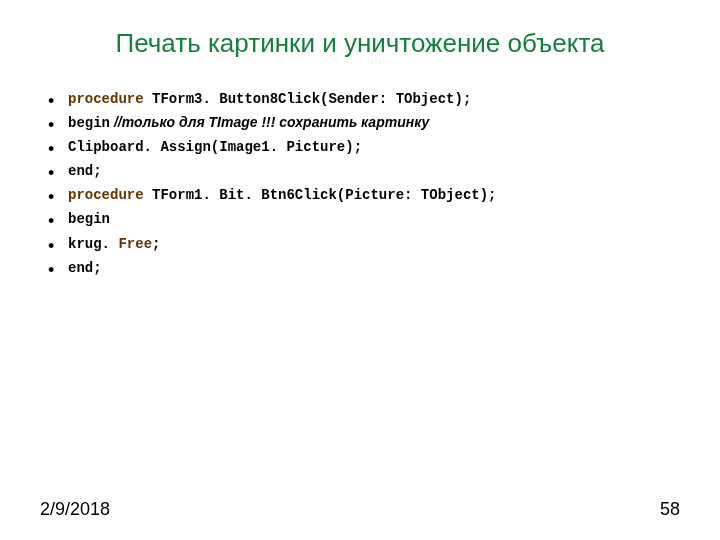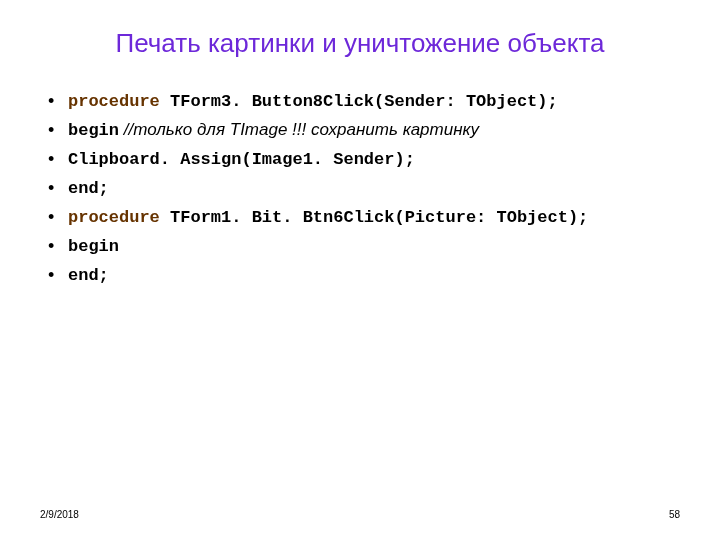--- a/index.html
+++ b/index.html
@@ -10,90 +10,93 @@
     background: #ffffff;
     font-family: Arial, sans-serif;
     position: relative;
     box-sizing: border-box;
   }
   .slide {
     padding: 20px 40px 0 40px;
   }
   .title {
     font-size: 26px;
-    color: #6d28d9;
+    color: #15803d;
     text-align: center;
     margin: 8px 0 28px 0;
     font-weight: normal;
   }
   .bullets {
     list-style: none;
     padding: 0;
     margin: 0 0 0 8px;
   }
   .bullets li {
-    font-size: 17px;
+    font-size: 14px;
     line-height: 1.65;
     color: #000;
     position: relative;
     padding-left: 20px;
   }
   .bullets li::before {
     content: "•";
     position: absolute;
     left: 0;
     top: 0;
     color: #000;
     font-size: 18px;
   }
   .mono {
     font-family: "Courier New", monospace;
     font-weight: bold;
   }
   .comment-italic {
     font-family: Arial, sans-serif;
     font-style: italic;
-    font-weight: normal;
+    font-weight: bold;
   }
   .brown { color: #663300; }
   .footer {
     position: absolute;
     bottom: 20px;
     left: 40px;
     right: 40px;
     display: flex;
     justify-content: space-between;
-    font-size: 10px;
+    font-size: 18px;
     color: #000;
   }
 </style>
 </head>
 <body>
 
 <div class="slide">
   <h1 class="title">Печать картинки и уничтожение объекта</h1>
 
   <ul class="bullets">
     <li>
       <span class="mono brown">procedure</span><span class="mono"> TForm3. Button8Click(Sender: TObject);</span>
     </li>
     <li>
       <span class="mono">  begin</span><span class="comment-italic">       //только для TImage !!! сохранить картинку</span>
     </li>
     <li>
-      <span class="mono">   Clipboard. Assign(Image1. Sender);</span>
+      <span class="mono">   Clipboard. Assign(Image1. Picture);</span>
     </li>
     <li>
       <span class="mono">  end;</span>
     </li>
     <li>
       <span class="mono brown">procedure</span><span class="mono"> TForm1. Bit. Btn6Click(Picture: TObject);</span>
     </li>
     <li>
       <span class="mono">  begin</span>
+    </li>
+    <li>
+      <span class="mono">   krug. </span><span class="mono brown">Free</span><span class="mono">;</span>
     </li>
     <li>
       <span class="mono">  end;</span>
     </li>
   </ul>
 </div>
 
 <div class="footer">
   <span>2/9/2018</span>
   <span>58</span>

